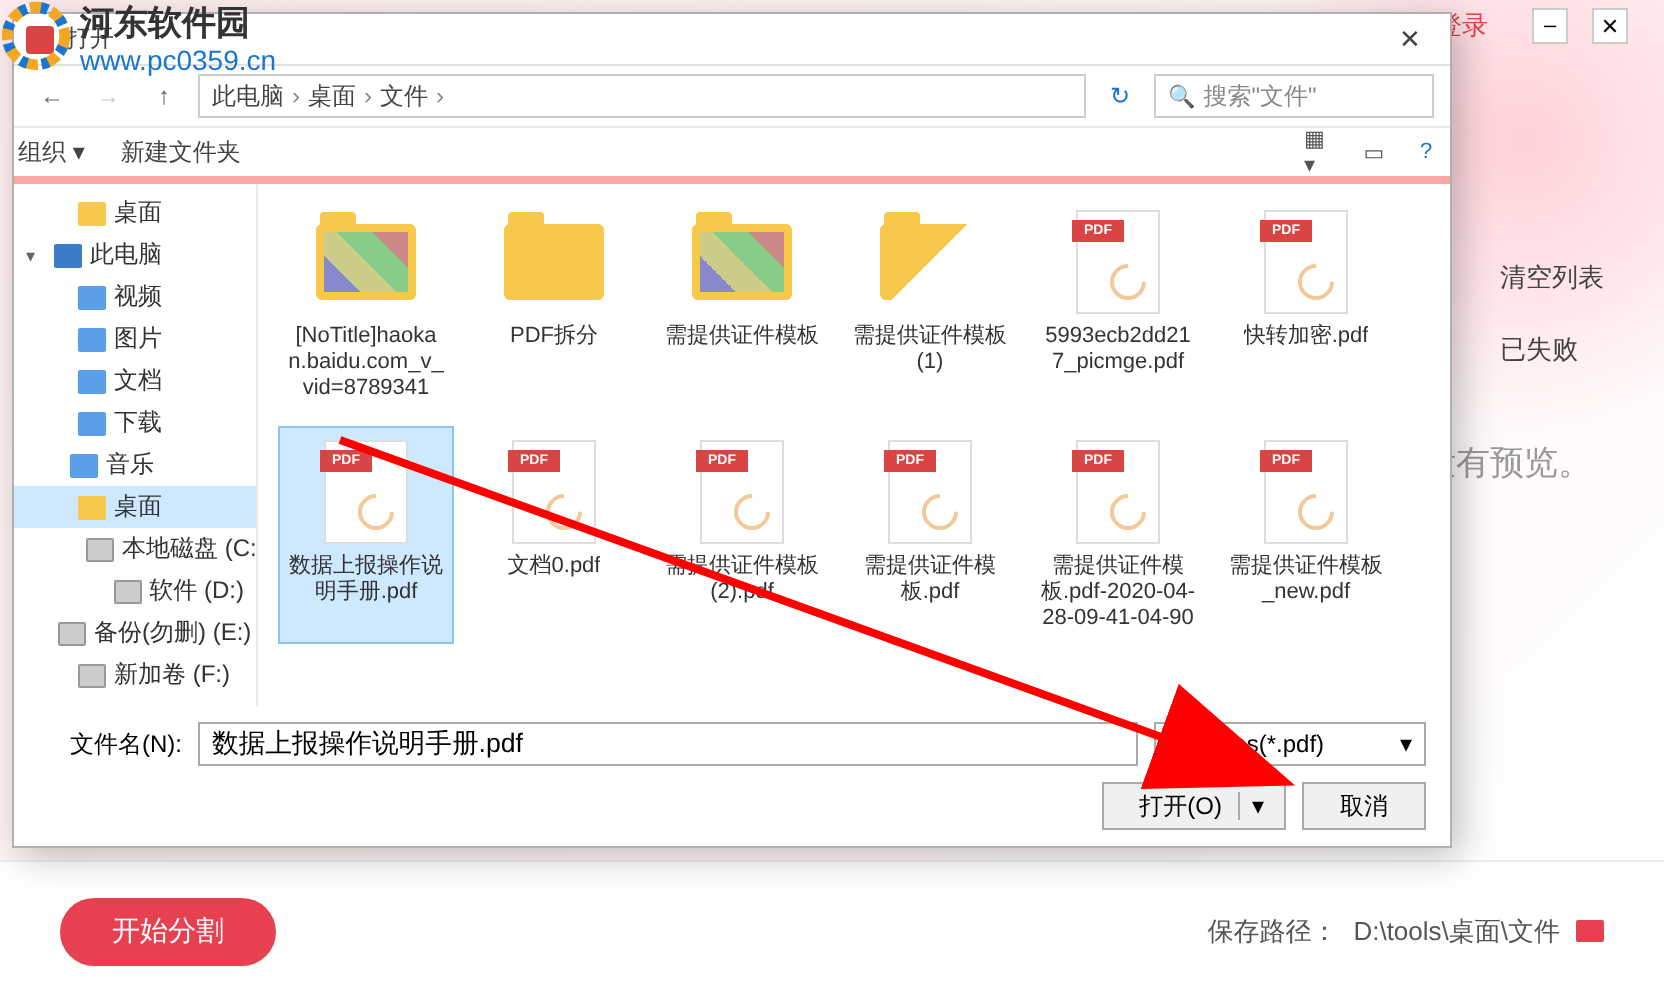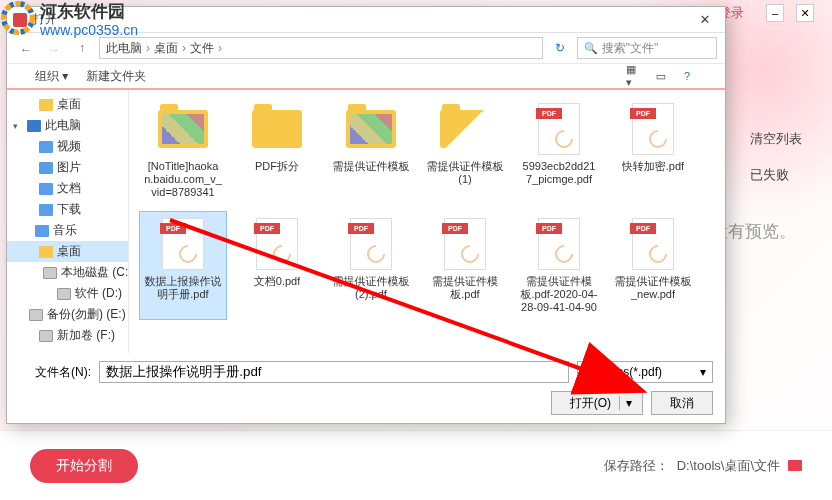--- a/index.html
+++ b/index.html
@@ -33,21 +33,21 @@
     
     .dlg-nav { display: flex; align-items: center; padding: 4px 8px; gap: 6px; font-size: 12px; color: #444; border-bottom: 1px solid #e8e8e8; }
     .nav-arrow { width: 22px; height: 20px; border: 1px solid #fff; display: flex; align-items: center; justify-content: center; cursor: pointer; color: #666; }
     .breadcrumb { flex: 1; display: flex; align-items: center; border: 1px solid #ccc; padding: 2px 6px; height: 22px; }
     .breadcrumb span { margin-right: 4px; }
     .breadcrumb .sep { color: #888; }
     .refresh { width: 22px; text-align: center; cursor: pointer; color: #1875d1; }
     .search-box { width: 140px; border: 1px solid #ccc; padding: 2px 6px; height: 22px; display: flex; align-items: center; gap: 4px; color: #888; }
     .search-box .mag { font-size: 11px; }
     
-    .dlg-toolbar { display: flex; align-items: center; padding: 3px 28px; font-size: 12px; color: #444; gap: 18px; border-bottom: 2px solid #fca5a5; }
+    .dlg-toolbar { display: flex; align-items: center; padding: 3px 2px; font-size: 12px; color: #444; gap: 18px; border-bottom: 4px solid #fca5a5; }
     .dlg-toolbar > span { cursor: pointer; }
     .tb-right { margin-left: auto; display: flex; gap: 6px; }
     .tb-icon { width: 20px; height: 18px; border: 1px solid transparent; display: flex; align-items: center; justify-content: center; cursor: pointer; font-size: 11px; color: #555; }
     
     .dlg-body { flex: 1; display: flex; overflow: hidden; }
     .tree { width: 122px; border-right: 1px solid #e8e8e8; font-size: 12px; color: #333; padding: 4px 0; overflow-y: auto; }
     .tree-item { display: flex; align-items: center; padding: 2px 6px; gap: 4px; cursor: pointer; white-space: nowrap; }
     .tree-item.selected { background: #cde8ff; }
     .caret { width: 10px; font-size: 9px; color: #666; }
     .tree-icon { width: 14px; height: 12px; border-radius: 1px; flex-shrink: 0; }

